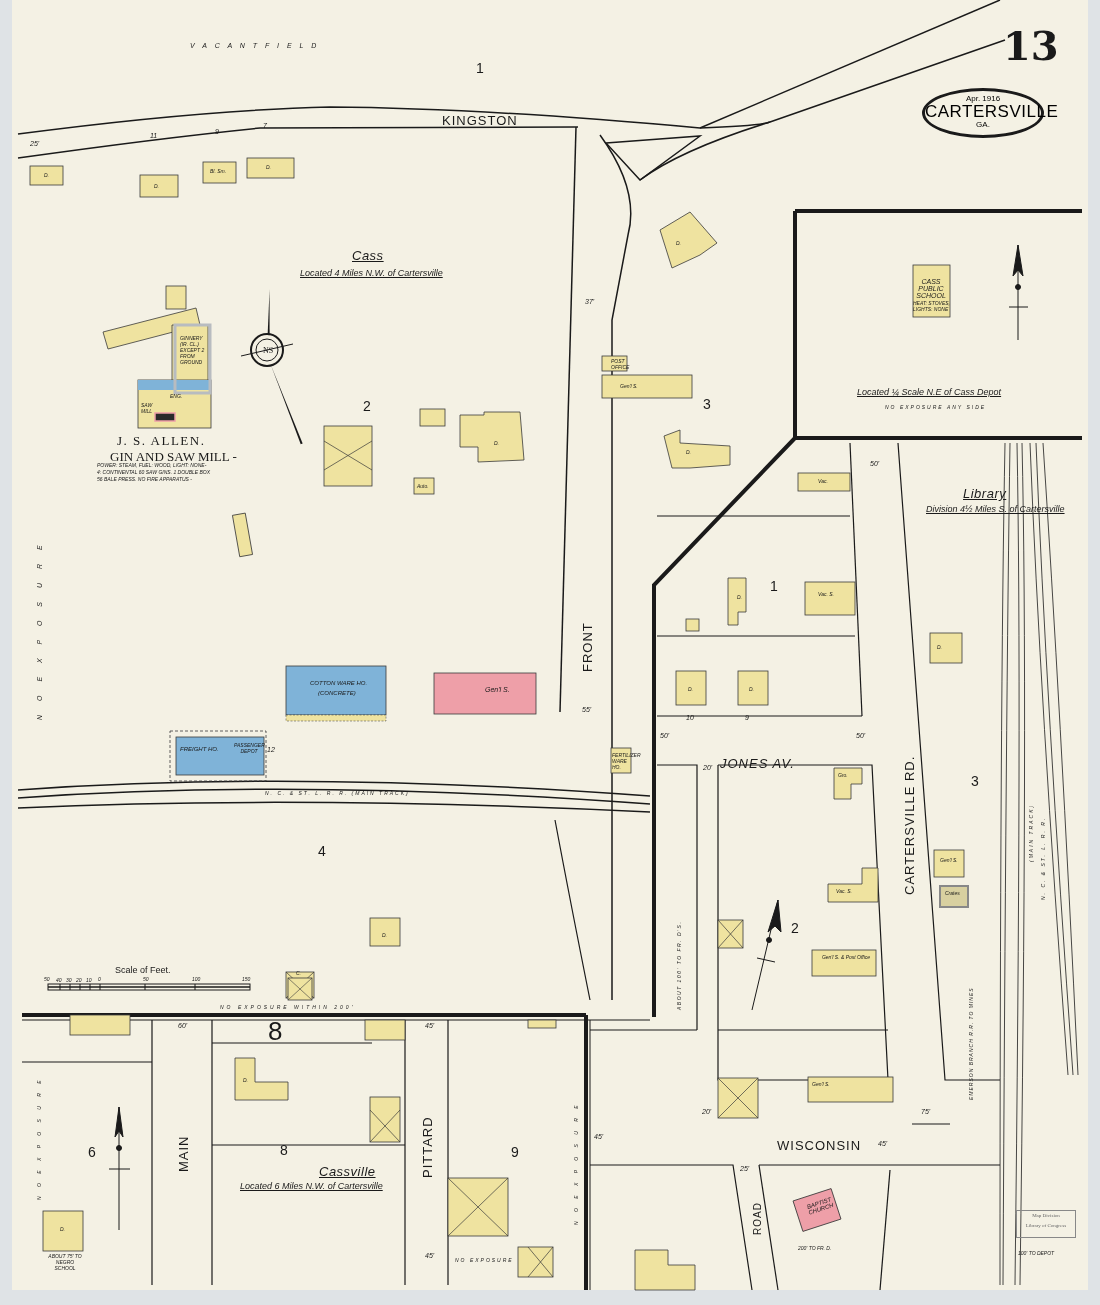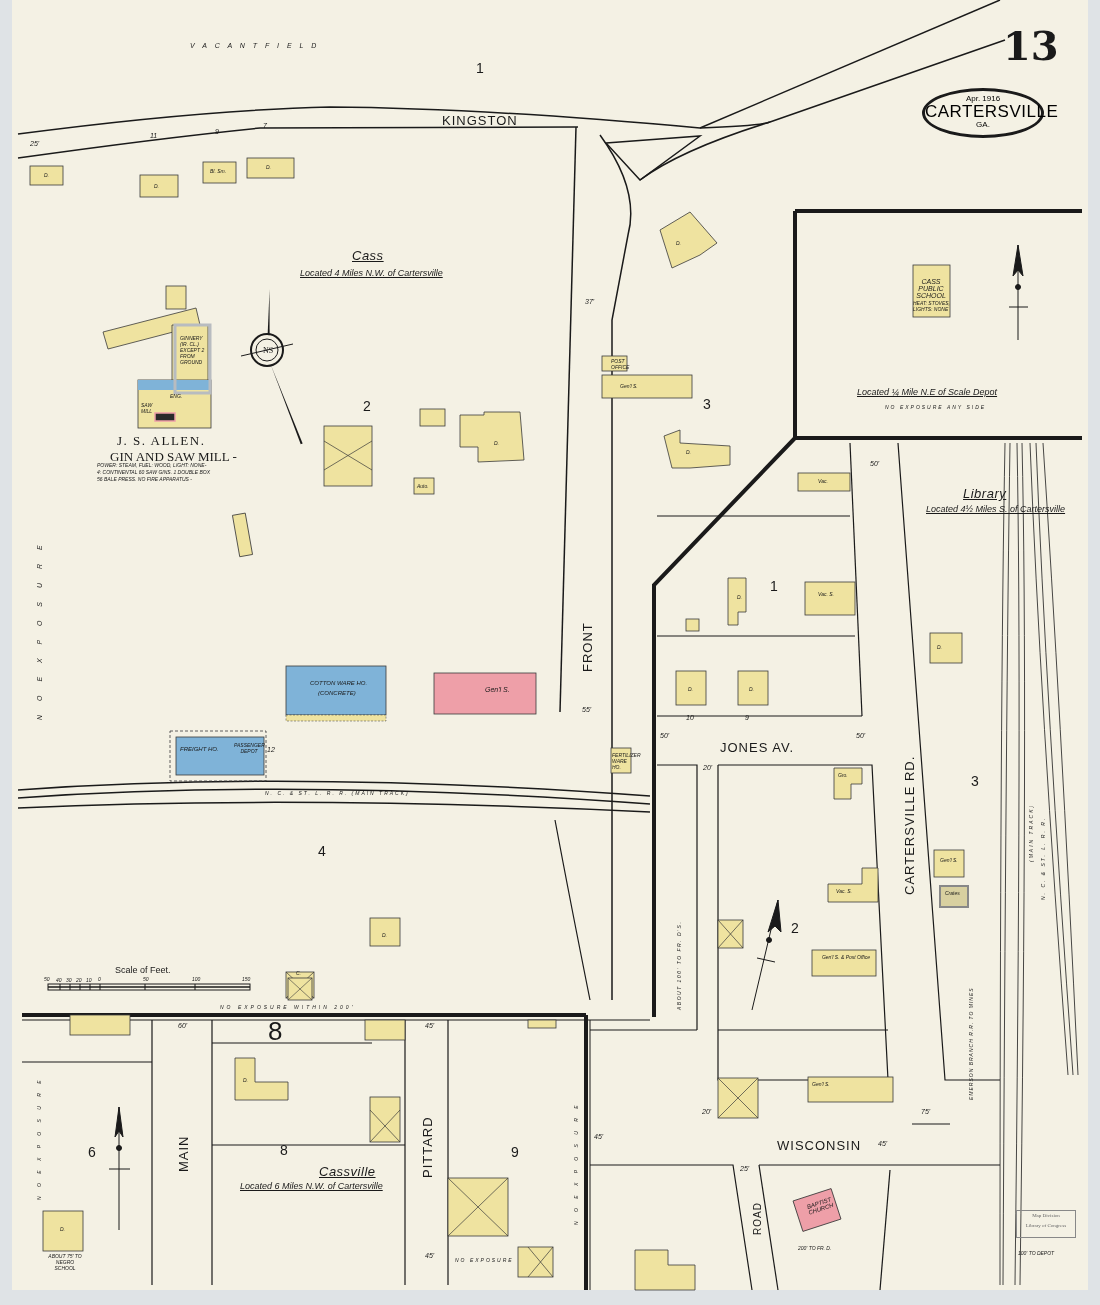--- a/index.html
+++ b/index.html
@@ -268,36 +268,36 @@
 <div class="lbl blocknum" style="left:703px; top:396px;">3</div>
 <div class="lbl small" style="left:585px; top:298px;">37'</div>
 <div class="lbl street street-v" style="left:580px; top:672px;">FRONT</div>
 <div class="lbl small" style="left:582px; top:706px;">55'</div>
 
 <div class="lbl tiny" style="left:908px; top:278px; font-size:7px; width:46px; white-space:normal; text-align:center;">
   <span>CASS</span><br>
   <span>PUBLIC SCHOOL</span>
 </div>
 <div class="lbl tiny" style="left:913px; top:300px; width:40px; white-space:normal;">HEAT: STOVES, LIGHTS: NONE</div>
-<div class="lbl place-sub" style="left:857px; top:387px;">Located ¼ Mile N.E of Scale Depot</div>
+<div class="lbl place-sub" style="left:857px; top:387px;">Located ¼ Scale N.E of Cass Depot</div>
 <div class="lbl tiny" style="left:885px; top:404px; letter-spacing:2px;">NO EXPOSURE ANY SIDE</div>
 
 <div class="lbl place-title" style="left:963px; top:486px;">Library</div>
-<div class="lbl place-sub" style="left:926px; top:504px;">Located 4½ Miles S. of Cartersville</div>
+<div class="lbl place-sub" style="left:926px; top:504px;">Division 4½ Miles S. of Cartersville</div>
 <div class="lbl tiny" style="left:818px; top:478px;">Vac.</div>
 <div class="lbl tiny" style="left:818px; top:591px;">Vac. S.</div>
 <div class="lbl tiny" style="left:737px; top:594px;">D.</div>
 <div class="lbl blocknum" style="left:770px; top:578px;">1</div>
 <div class="lbl tiny" style="left:688px; top:686px;">D.</div>
 <div class="lbl tiny" style="left:749px; top:686px;">D.</div>
 <div class="lbl tiny" style="left:937px; top:644px;">D.</div>
 <div class="lbl small" style="left:870px; top:460px;">50'</div>
 <div class="lbl small" style="left:686px; top:714px;">10</div>
 <div class="lbl small" style="left:745px; top:714px;">9</div>
-<div class="lbl street" style="left:720px; top:740px;">JONES AV.</div>
+<div class="lbl street" style="left:720px; top:756px;font-style:italic;">JONES AV.</div>
 <div class="lbl small" style="left:660px; top:732px;">50'</div>
 <div class="lbl small" style="left:856px; top:732px;">50'</div>
 <div class="lbl small" style="left:703px; top:764px;">20'</div>
 <div class="lbl street street-v" style="left:902px; top:895px;">CARTERSVILLE RD.</div>
 <div class="lbl tiny" style="left:838px; top:772px;">Gro.</div>
 <div class="lbl tiny" style="left:836px; top:888px;">Vac. S.</div>
 <div class="lbl tiny" style="left:818px; top:954px; width:56px; white-space:normal; text-align:center;">Gen'l S. &amp; Post Office</div>
 <div class="lbl blocknum" style="left:791px; top:920px;">2</div>
 <div class="lbl blocknum" style="left:971px; top:773px;">3</div>
 <div class="lbl tiny" style="left:940px; top:857px;">Gen'l S.</div>

